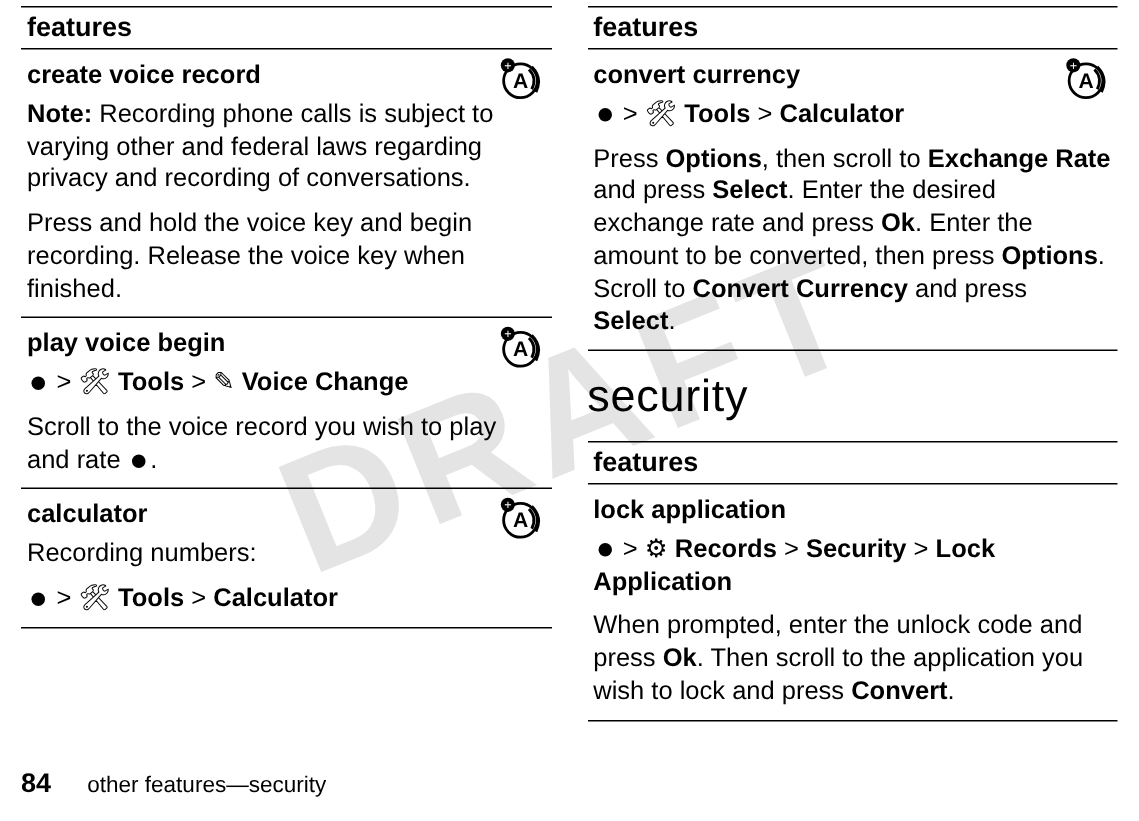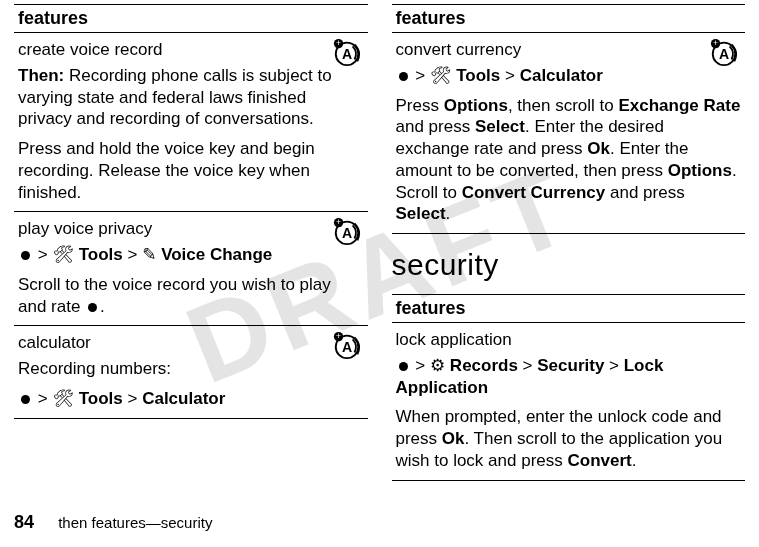--- a/index.html
+++ b/index.html
@@ -51,21 +51,21 @@
   }
   table.feat td {
     border-bottom: 1px solid #000;
     padding: 6px 4px 8px 4px;
     font-size: 17px;
     line-height: 1.28;
     vertical-align: top;
     position: relative;
   }
   .cell-title {
-    font-weight: normal;
+    font-weight: bold;
     font-size: 17px;
     margin-bottom: 4px;
   }
   .para { margin-bottom: 8px; }
   .para:last-child { margin-bottom: 0; }
   .b { font-weight: bold; }
   .nav-line {
     font-family: Arial, Helvetica, sans-serif;
   }
   .nav-dot {
@@ -119,39 +119,39 @@
                   <circle cx="16" cy="18" r="12" fill="none" stroke="#000" stroke-width="2"></circle>
                   <path d="M22 10 q6 6 2 14" fill="none" stroke="#000" stroke-width="2"></path>
                   <path d="M24 8 q8 8 3 18" fill="none" stroke="#000" stroke-width="2"></path>
                   <text x="16" y="23" text-anchor="middle" font-size="15" font-weight="bold" fill="#000">A</text>
                   <circle cx="7" cy="7" r="5" fill="#000"></circle>
                   <text x="7" y="10" text-anchor="middle" font-size="9" fill="#fff">+</text>
                 </svg>
         </span>
         <div class="cell-title">create voice record</div>
         <div class="para">
-          <span class="b">Then:</span><span> Recording phone calls is subject to varying state and federal laws finished privacy and recording of conversations.</span>
+          <span class="b">Note:</span><span> Recording phone calls is subject to varying other and federal laws regarding privacy and recording of conversations.</span>
         </div>
         <div class="para">Press and hold the voice key and begin recording. Release the voice key when finished.</div>
       </td>
           </tr>
 
       <tr>
             <td>
         <span class="icon-emblem">
           <svg viewBox="0 0 32 32">
                   <circle cx="16" cy="18" r="12" fill="none" stroke="#000" stroke-width="2"></circle>
                   <path d="M22 10 q6 6 2 14" fill="none" stroke="#000" stroke-width="2"></path>
                   <path d="M24 8 q8 8 3 18" fill="none" stroke="#000" stroke-width="2"></path>
                   <text x="16" y="23" text-anchor="middle" font-size="15" font-weight="bold" fill="#000">A</text>
                   <circle cx="7" cy="7" r="5" fill="#000"></circle>
                   <text x="7" y="10" text-anchor="middle" font-size="9" fill="#fff">+</text>
                 </svg>
         </span>
-        <div class="cell-title">play voice privacy</div>
+        <div class="cell-title">play voice begin</div>
         <div class="para nav-line">
           <span class="nav-dot"></span>
           &gt; <span class="glyph">🛠</span>
           <span class="b">Tools</span>
           &gt; <span class="glyph">✎</span>
           <span class="b">Voice Change</span>
         </div>
         <div class="para">
           <span>Scroll to the voice record you wish to play and rate </span><span class="nav-dot"></span><span>.</span>
         </div>
@@ -240,14 +240,14 @@
       </td>
           </tr>
     </tbody>
       </table>
   </div>
 
 </div>
 
 <div class="footer">
   <span class="pn">84</span>
-  <span>then features—security</span>
+  <span>other features—security</span>
 </div>
 
 </body></html>

